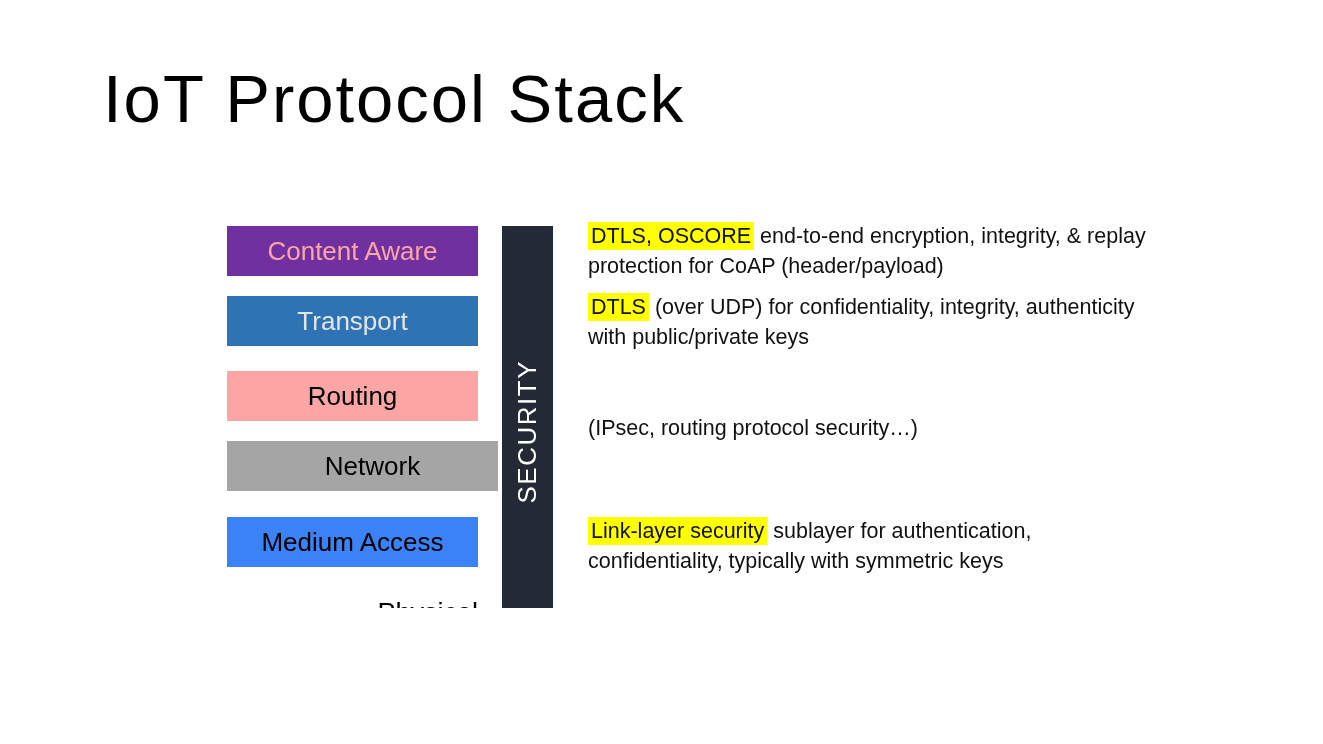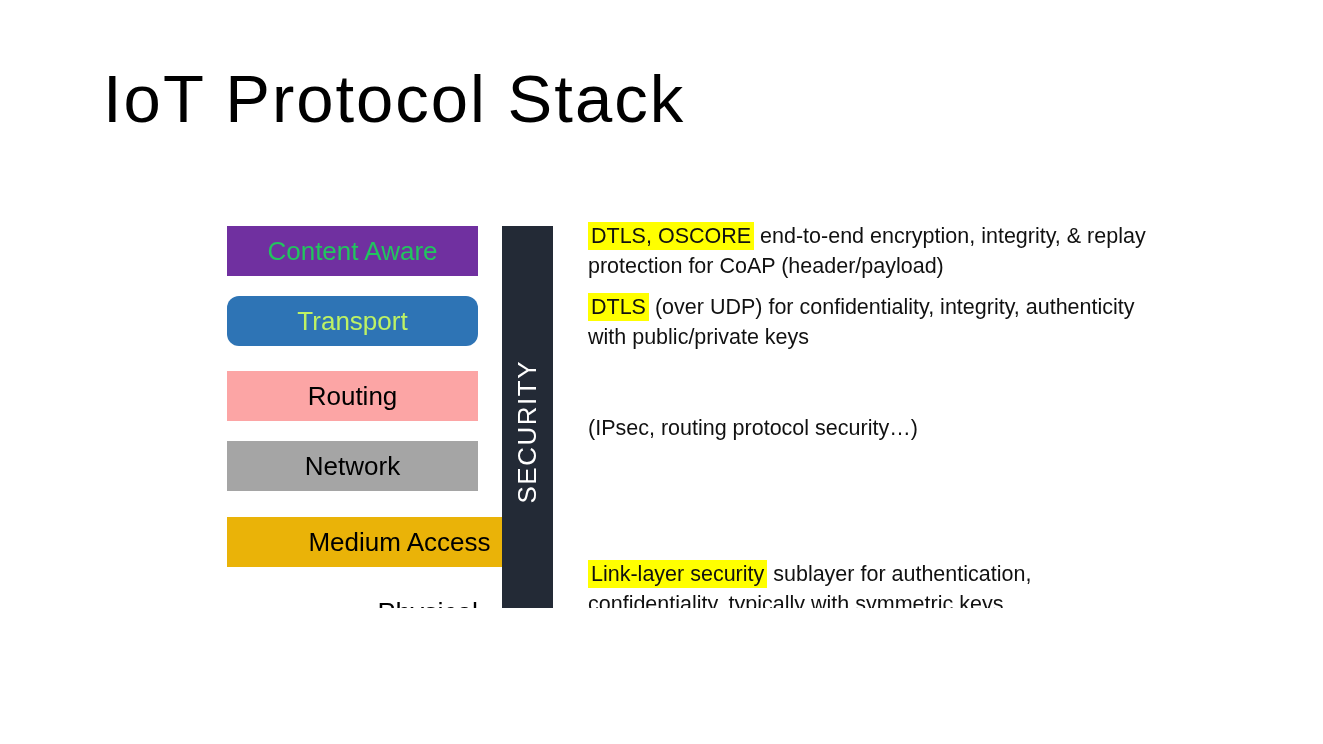--- a/index.html
+++ b/index.html
@@ -29,21 +29,21 @@
     height: 50px;
     display: flex;
     align-items: center;
     justify-content: center;
     font-size: 26px;
     white-space: nowrap;
   }
   .layer-0 { top: 226px; }
   .layer-1 { top: 296px; }
   .layer-2 { top: 371px; }
-  .layer-3 { top: 441px; }
+  .layer-3 { top: 441px; padding-left: 20px; }
   .layer-4 { top: 517px; }
   .physical-label {
     position: absolute;
     left: 227px;
     width: 251px;
     top: 598px;
     text-align: right;
     font-size: 27px;
     color: #000000;
     text-decoration: underline;
@@ -69,38 +69,38 @@
     position: absolute;
     left: 588px;
     width: 625px;
     font-size: 21.5px;
     line-height: 30px;
     color: #111111;
   }
   .note-0 { top: 221px; }
   .note-1 { top: 292px; }
   .note-2 { top: 413px; }
-  .note-3 { top: 516px; margin-top: 43px; }
+  .note-3 { top: 516px; }
   .hl { padding: 2px 3px; }
   .hl:empty { display: none; }
   .note-line2 { display: block; }
 </style>
 </head>
 <body>
 
 <div class="slide">
 
   <div class="title">IoT Protocol Stack</div>
 
   <div>
-    <div class="layer layer-0" style="background-color: rgb(112, 48, 160); color: #22c55e;">Content Aware</div>
-    <div class="layer layer-1" style="background-color: rgb(46, 116, 181); color: #bef264; border-radius: 12px;">Transport</div>
+    <div class="layer layer-0" style="background-color: rgb(112, 48, 160); color: #fca5a5;">Content Aware</div>
+    <div class="layer layer-1" style="background-color: rgb(46, 116, 181); color: #e5e5e5;">Transport</div>
     <div class="layer layer-2" style="background-color: #fca5a5; color: rgb(0, 0, 0);">Routing</div>
     <div class="layer layer-3" style="background-color: rgb(165, 165, 165); color: rgb(0, 0, 0);">Network</div>
-    <div class="layer layer-4" style="background-color: #eab308; color: rgb(0, 0, 0); padding-left: 47px;">Medium Access</div>
+    <div class="layer layer-4" style="background-color: #3b82f6; color: rgb(0, 0, 0);">Medium Access</div>
     <div class="physical-label" style="color: rgb(0, 0, 0);">Physical</div>
   </div>
 
   <div class="security-bar" style="background-color: rgb(35, 42, 54);">
     <span class="security-label" style="color: rgb(255, 255, 255);">SECURITY</span>
   </div>
 
   <div class="note note-0"><span class="hl" style="background-color: rgb(255, 255, 0);">DTLS, OSCORE</span><span> end-to-end encryption, integrity, &amp; replay</span><span class="note-line2">protection for CoAP (header/payload)</span></div>
 
   <div class="note note-2"><span>(IPsec, routing protocol security…)</span><span class="note-line2"></span></div>

